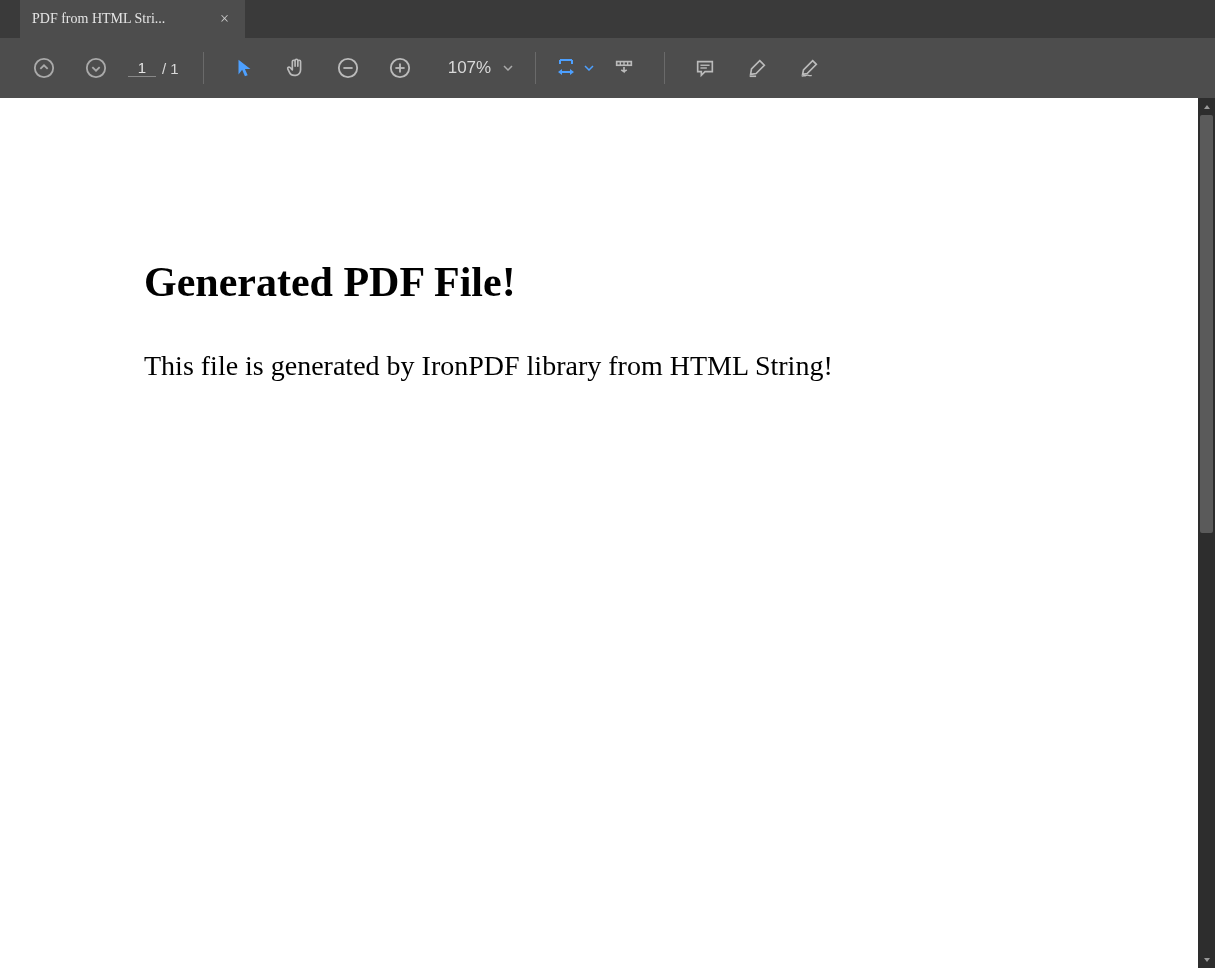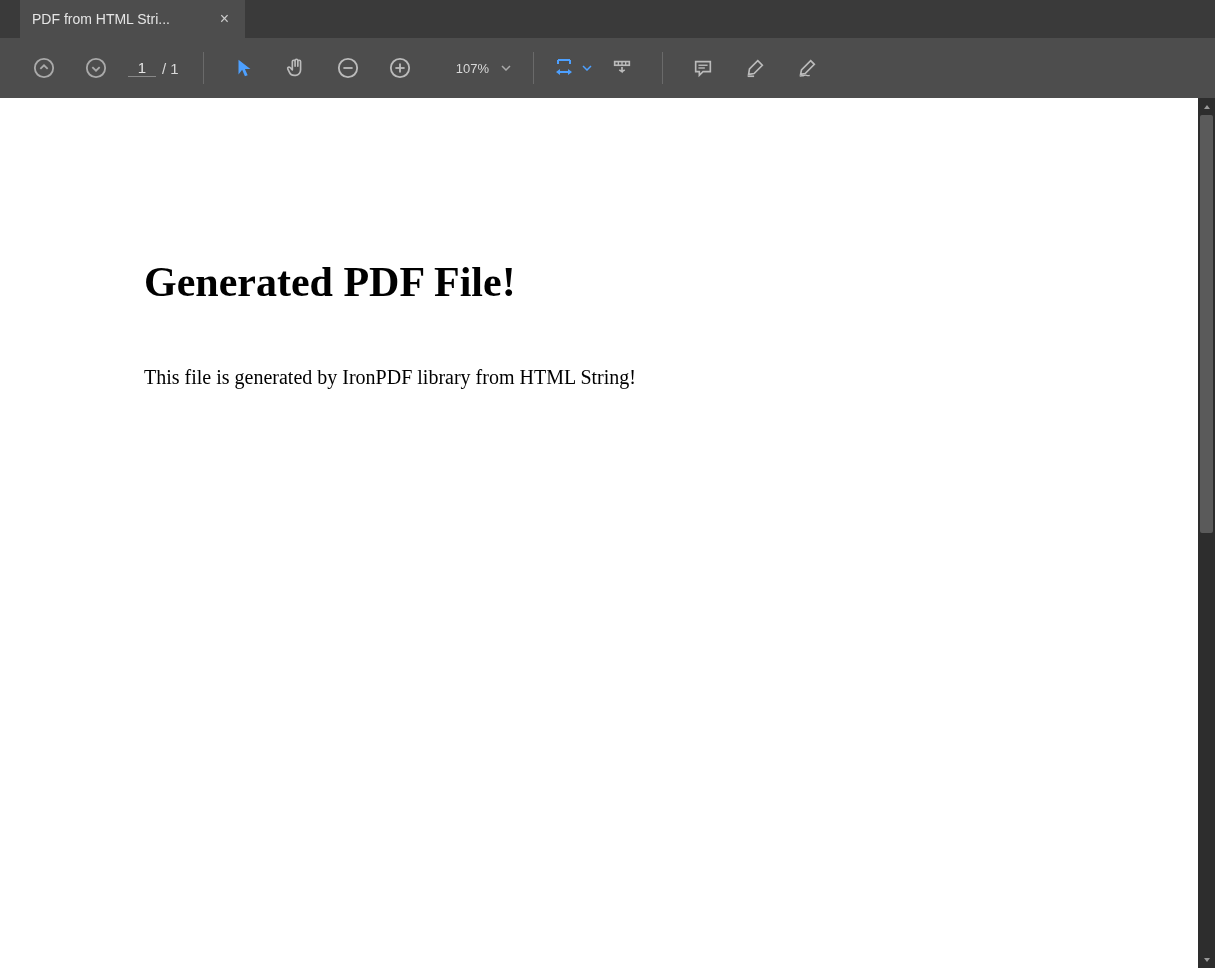--- a/index.html
+++ b/index.html
@@ -14,20 +14,21 @@
       height: 968px;
       overflow: hidden;
       position: relative;
     }
     .tabbar {
       height: 38px;
       background: #3a3a3a;
       display: flex;
       align-items: center;
       padding-left: 20px;
+      font-family: Liberation Serif, serif;
     }
     .tab {
       background: #4d4d4d;
       height: 38px;
       width: 225px;
       display: flex;
       align-items: center;
       justify-content: space-between;
       padding: 0 12px;
       color: #e5e5e5;
@@ -76,22 +77,22 @@
       text-align: center;
       margin: 0 6px;
     }
     .page-total {
       color: #d8d8d8;
       font-size: 15px;
       margin-right: 10px;
     }
     .zoom-label {
       color: #d8d8d8;
-      font-size: 13px;
-      margin-left: 22px;
+      font-size: 17px;
+      margin-left: 14px;
       margin-right: 6px;
     }
     .zoom-dropdown {
       display: flex;
       align-items: center;
       cursor: pointer;
       padding: 0 8px;
     }
     .divider {
       width: 1px;
@@ -109,24 +110,24 @@
       overflow: hidden;
     }
     .page-content {
       padding: 160px 0 0 144px;
       font-family: "Times New Roman", Times, serif;
       color: #000;
     }
     .page-content h1 {
       font-size: 42px;
       font-weight: bold;
-      margin-bottom: 60px;
+      margin-bottom: 44px;
     }
     .page-content p {
-      font-size: 20px;
+      font-size: 28px;
       margin-bottom: 26px;
     }
     .scrollbar {
       position: absolute;
       top: 98px;
       right: 0;
       width: 17px;
       bottom: 0;
       background: #2d2d2d;
       display: flex;

